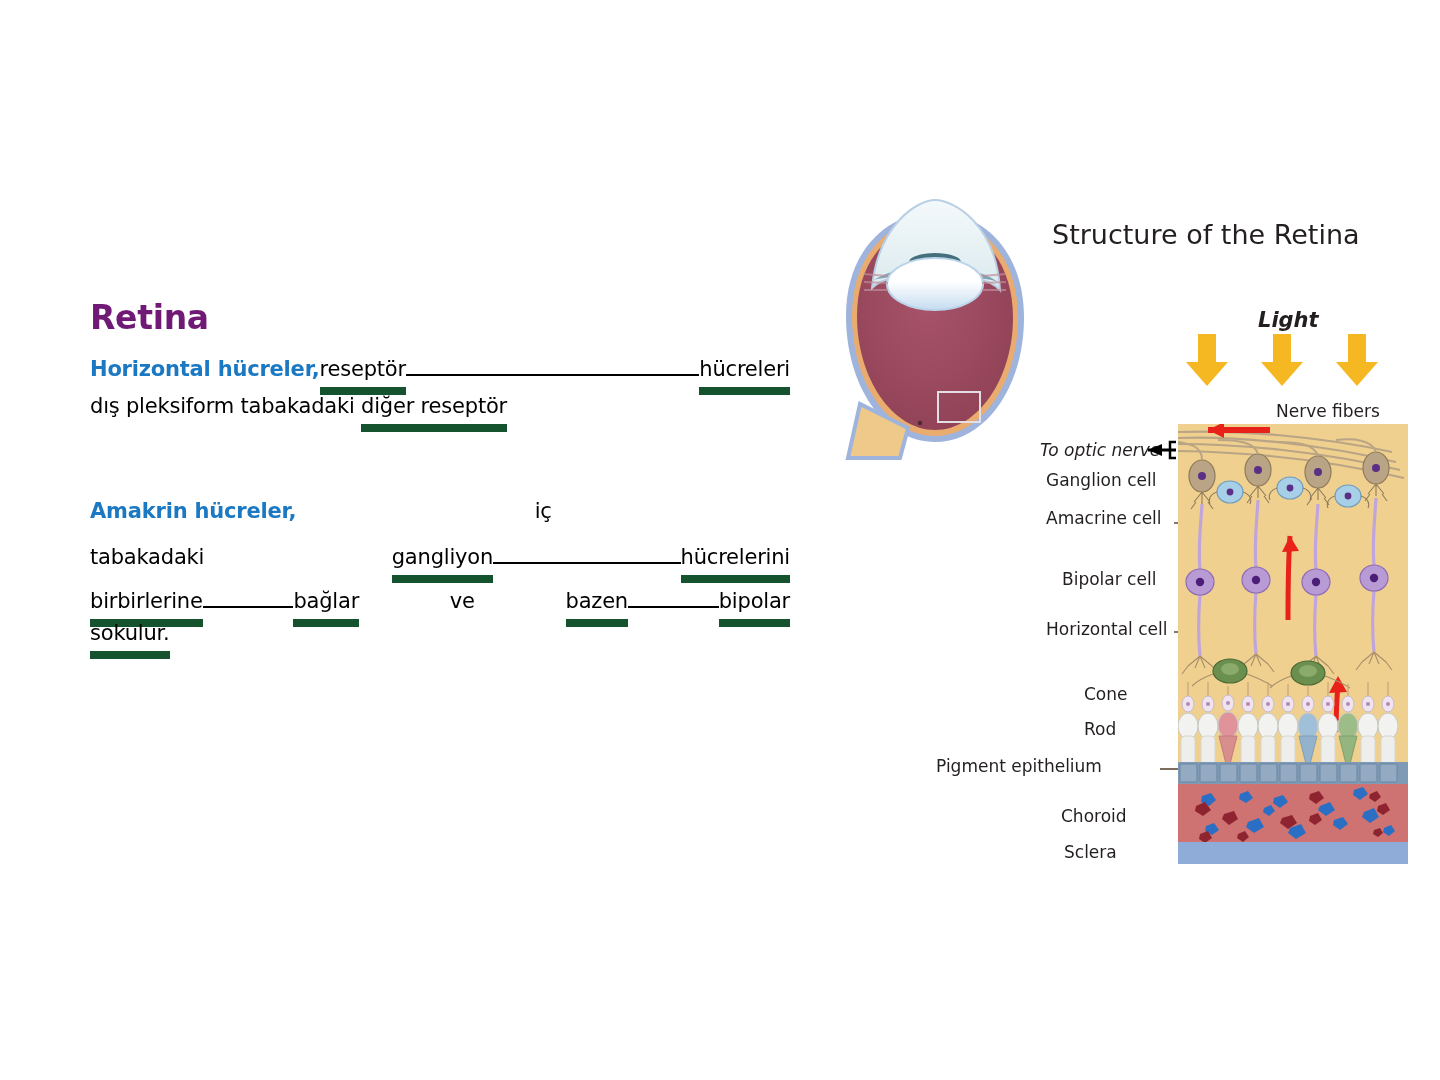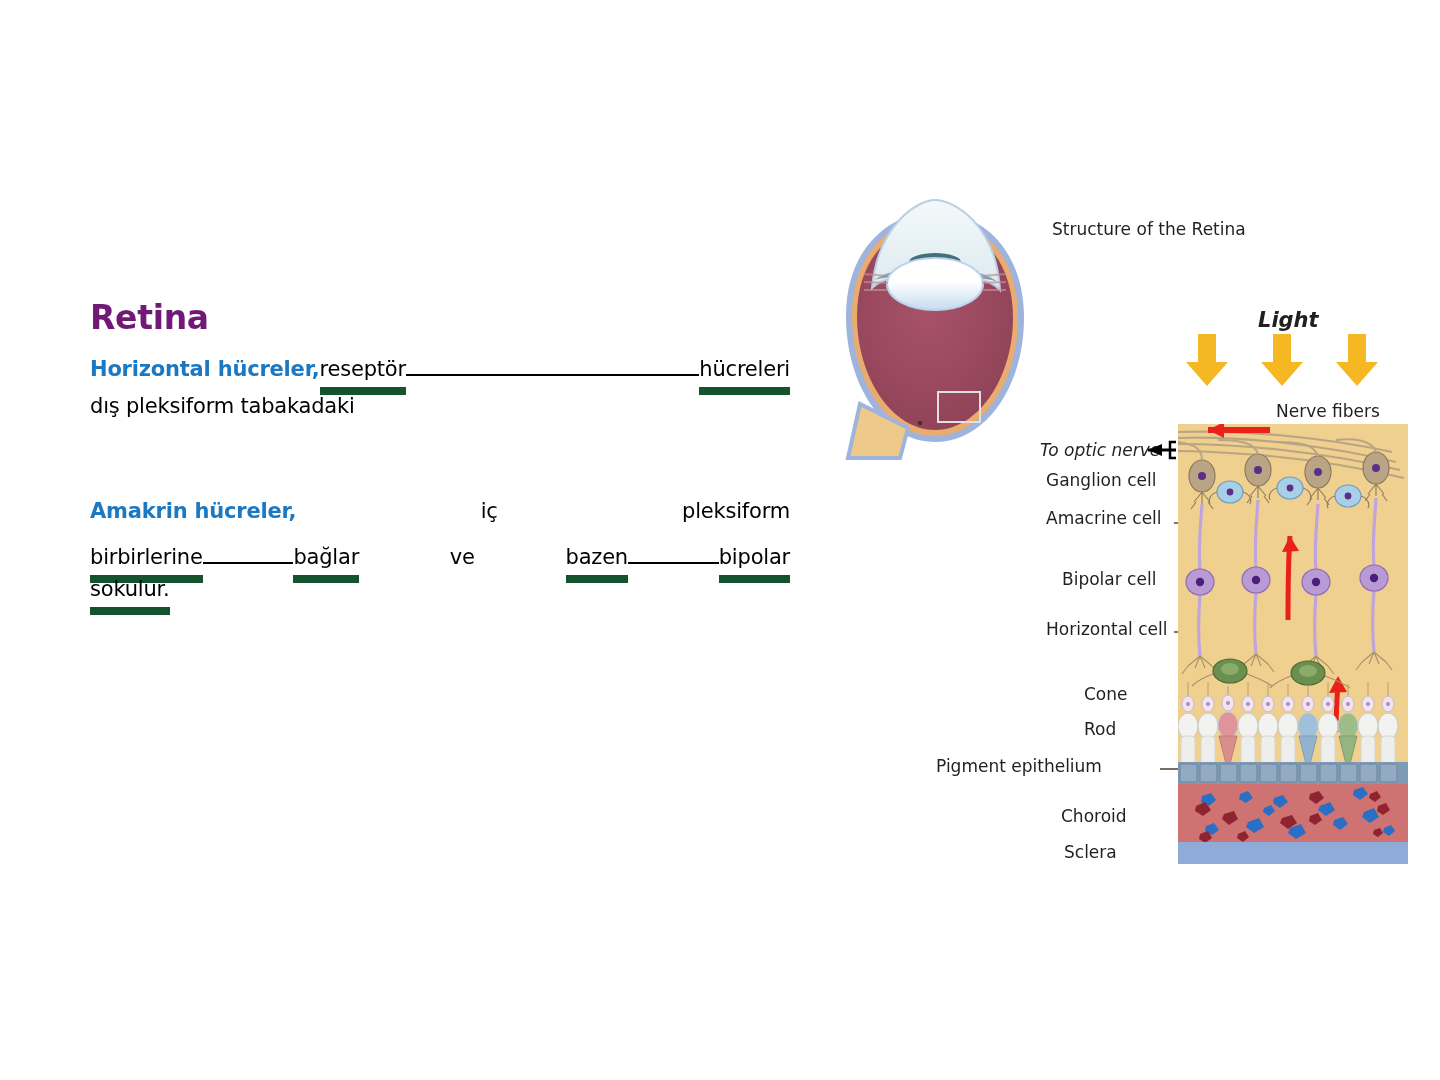--- a/index.html
+++ b/index.html
@@ -60,21 +60,21 @@
   .fillgap.u { border-bottom: 2px solid #000; height: 34px; }
   .fillgap.n { height: 34px; }
 
   
   .eye-wrap { position: absolute; left: 830px; top: 196px; width: 210px; height: 290px; }
 
   
   .retina-title {
     position: absolute;
     left: 1052px; top: 219px;
-    font-size: 17px;
+    font-size: 27px;
     color: #231f20;
     font-family: "DejaVu Sans", sans-serif;
     white-space: nowrap;
   }
   .light-label {
     position: absolute;
     left: 1258px; top: 308px;
     font-size: 21px;
     font-style: italic;
     font-weight: 700;
@@ -112,35 +112,42 @@
 
     <div class="jline">
       <span class="w blue-bold">Horizontal hücreler,</span>
       <span class="w u-full">reseptör</span>
       <span class="fillgap u"></span>
       <span class="w u-full">hücreleri</span>
     </div>
 
     <div class="jline last">
       <span class="w">dış pleksiform tabakadaki </span>
+      <span class="w u-full">diğer reseptör</span>
     </div>
 
 
   </div>
 
   <div class="para p2">
 
     <div class="jline">
       <span class="w blue-bold">Amakrin hücreler,</span>
       <span class="fillgap n"></span>
       <span class="w">iç</span>
       <span class="fillgap n"></span>
-      <span class="w">pleksiform</span>
     </div>
 
+    <div class="jline">
+      <span class="w">tabakadaki</span>
+      <span class="fillgap n"></span>
+      <span class="w u-full">gangliyon</span>
+      <span class="fillgap u"></span>
+      <span class="w u-full">hücrelerini</span>
+    </div>
 
     <div class="jline">
       <span class="w u-full">birbirlerine</span>
       <span class="fillgap u"></span>
       <span class="w u-full">bağlar</span>
       <span class="fillgap n"></span>
       <span class="w">ve</span>
       <span class="fillgap n"></span>
       <span class="w u-full">bazen</span>
       <span class="fillgap u"></span>

